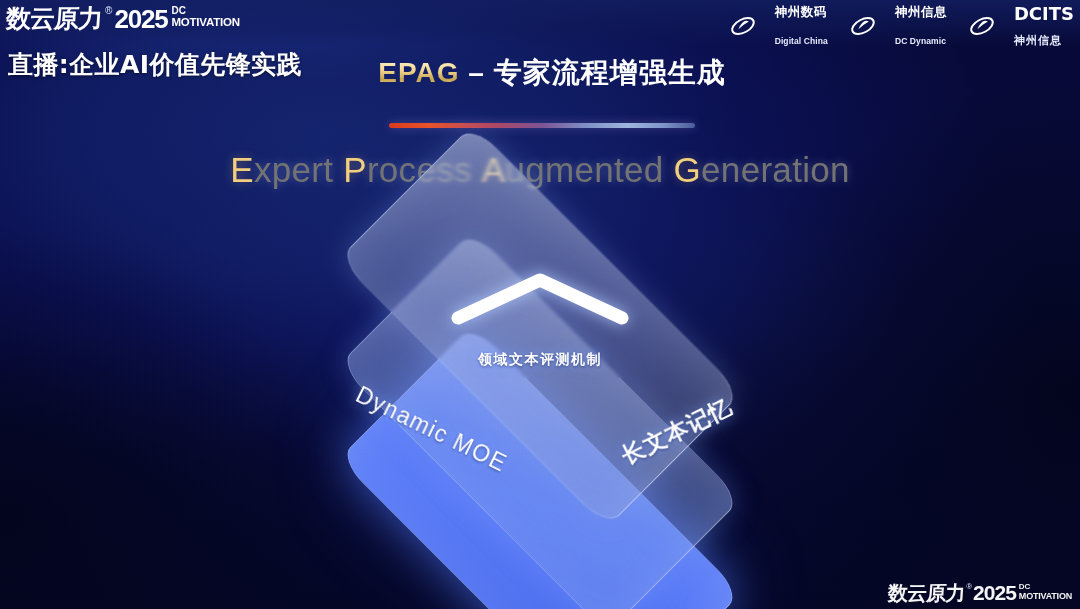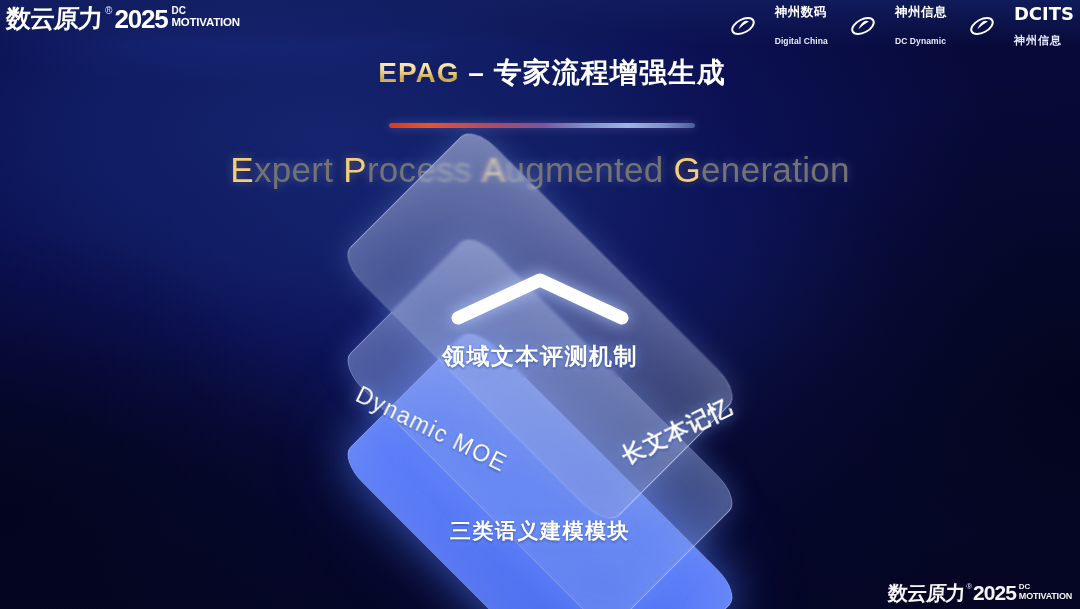--- a/index.html
+++ b/index.html
@@ -277,24 +277,24 @@
   
   .lbl {
     position: absolute;
     color: #ffffff;
     white-space: nowrap;
     font-family: "DejaVu Sans", sans-serif;
     text-shadow: 0 0 12px rgba(120,160,255,0.75), 0 1px 3px rgba(10,20,70,0.6);
     pointer-events: none;
   }
   .lbl-top {
-    top: 113px;
+    top: 123px;
     left: 50%;
     transform: translateX(-50%);
-    font-size: 23px;
+    font-size: 14px;
     font-weight: 700;
     letter-spacing: 1.5px;
   }
   .lbl-bot {
     top: 289px;
     left: 50%;
     transform: translateX(-50%);
     font-size: 21px;
     font-weight: 700;
     letter-spacing: 1.5px;
@@ -374,20 +374,21 @@
   <div class="hdr-logo">
     <span class="hdr-logo-cn">数云原力</span>
     <span class="hdr-logo-reg">®</span>
     <span class="hdr-logo-year">2025</span>
     <span class="hdr-logo-dc">
       <span>DC</span>
       <span>MOTIVATION</span>
     </span>
   </div>
 
+  <div class="hdr-live">直播:企业AI价值先锋实践</div>
 
   <div class="hdr-logos">
 
     <div class="brand">
       <span class="brand-mark">
         <svg width="26" height="26" viewBox="0 0 40 40">
           <ellipse cx="20" cy="20" rx="18" ry="10" fill="none" stroke="#ffffff" stroke-width="3" transform="rotate(-28 20 20)"></ellipse>
           <path d="M13 25 Q20 8 29 13 Q20 18 13 25 Z" fill="#ffffff"></path>
         </svg>
       </span>
@@ -443,21 +444,20 @@
 
     <div class="chevron">
       <svg width="184" height="58" viewBox="0 0 184 58">
         <polyline points="10,48 92,10 174,48" fill="none" stroke="#ffffff" stroke-width="13" stroke-linecap="round" stroke-linejoin="round"></polyline>
       </svg>
     </div>
 
     <div class="lbl lbl-top">领域文本评测机制</div>
     <div class="lbl lbl-moe">Dynamic MOE</div>
     <div class="lbl lbl-mem">长文本记忆</div>
-    <div class="lbl lbl-bot">三类语义建模模块</div>
 
   </div>
 
   <div class="wm">
     <span class="wm-cn">数云原力</span>
     <span class="wm-reg">®</span>
     <span class="wm-year">2025</span>
     <span class="wm-dc">
       <span>DC</span>
       <span>MOTIVATION</span>

